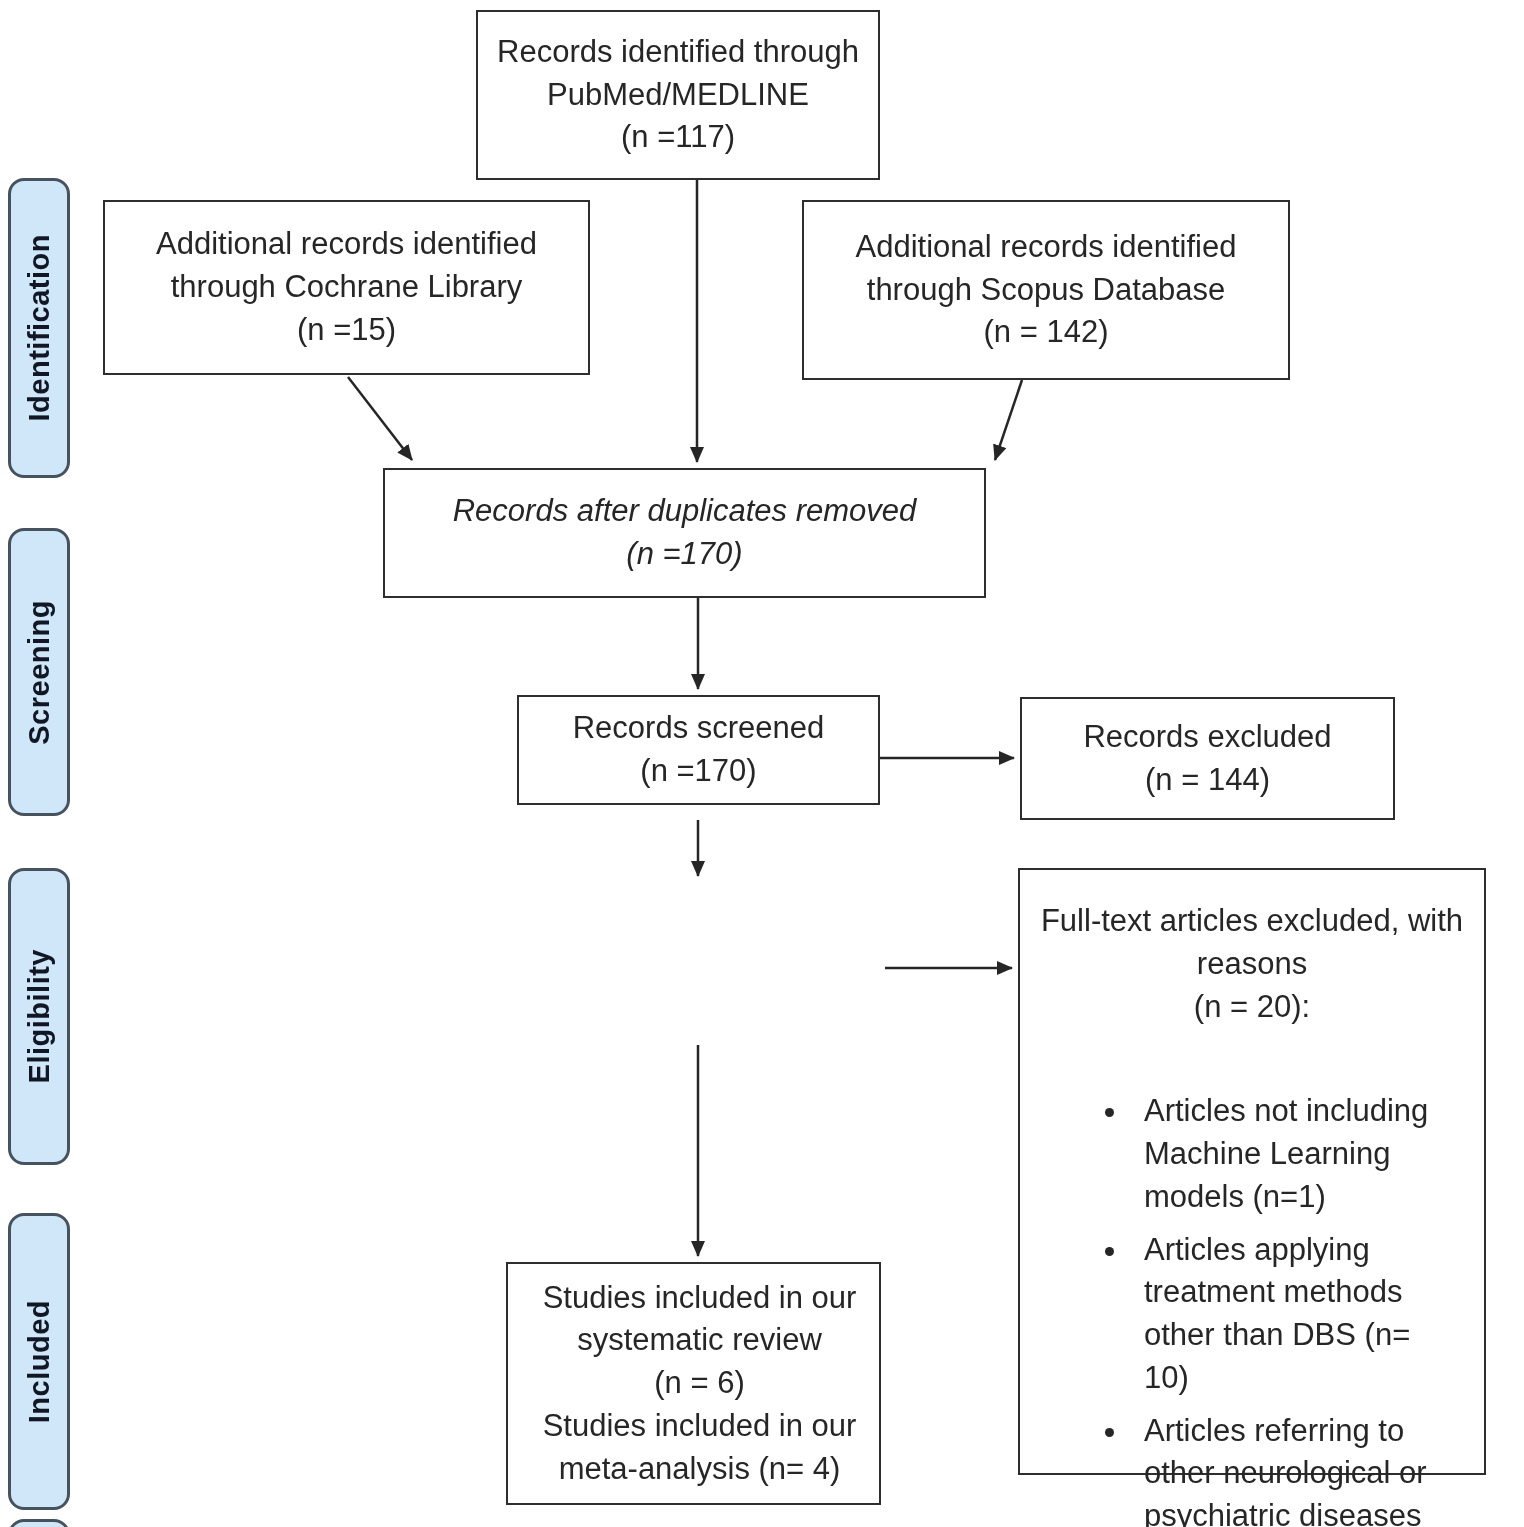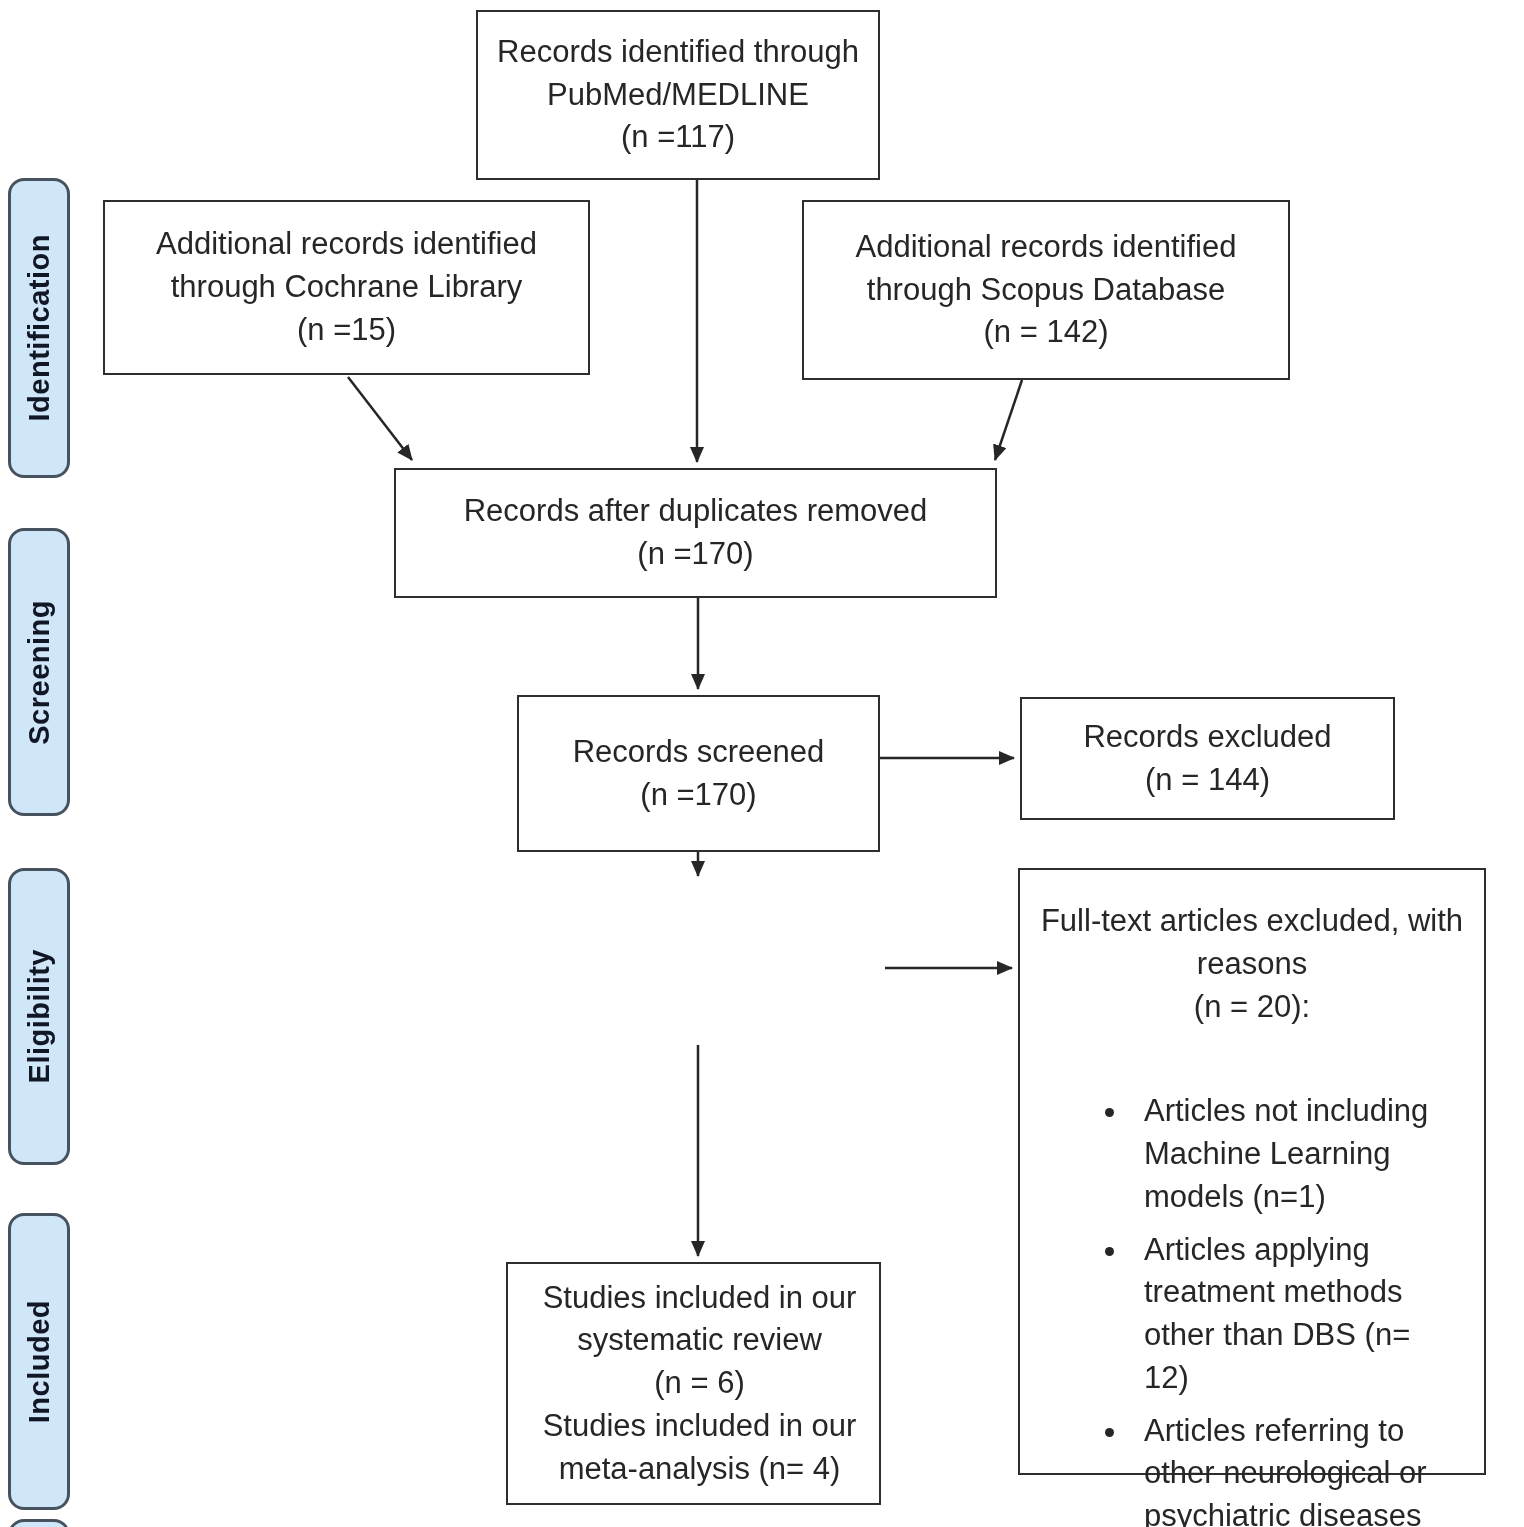--- a/index.html
+++ b/index.html
@@ -144,43 +144,43 @@
 through Cochrane Library
 (n =15)</span>
   </div>
 
   <div class="box" style="left:802px; top:200px; width:488px; height:180px;">
     <span class="txt">Additional records identified
 through Scopus Database
 (n = 142)</span>
   </div>
 
-  <div class="box" style="left:394px; top:468px; width:603px; height:130px;">
+  <div class="box" style="left:383px; top:468px; width:603px; height:130px;font-style:italic;">
     <span class="txt">Records after duplicates removed
 (n =170)</span>
   </div>
 
-  <div class="box" style="left:517px; top:695px; width:363px; height:157px;">
+  <div class="box" style="left:517px; top:695px; width:363px; height:110px;">
     <span class="txt">Records screened
 (n =170)</span>
   </div>
 
   <div class="box" style="left:1020px; top:697px; width:375px; height:123px;">
     <span class="txt">Records excluded
 (n = 144)</span>
   </div>
 
 
   <div class="box" id="box-excluded-reasons" style="left:1018px; top:868px; width:468px; height:607px;">
     <div class="heading">Full-text articles excluded, with
 reasons
 (n = 20):</div>
     <ul>
       <li>Articles not including Machine Learning models (n=1)</li>
-      <li>Articles applying treatment methods other than DBS (n= 12)</li>
+      <li>Articles applying treatment methods other than DBS (n= 10)</li>
       <li>Articles referring to other neurological or psychiatric diseases (n=1)</li>
       <li class="gap-above">Articles not providing</li>
     </ul>
   </div>
 
   <div class="box" style="left:506px; top:1262px; width:375px; height:243px;padding-left:12px;">
     <span class="txt">Studies included in our
 systematic review
 (n = 6)
 Studies included in our

